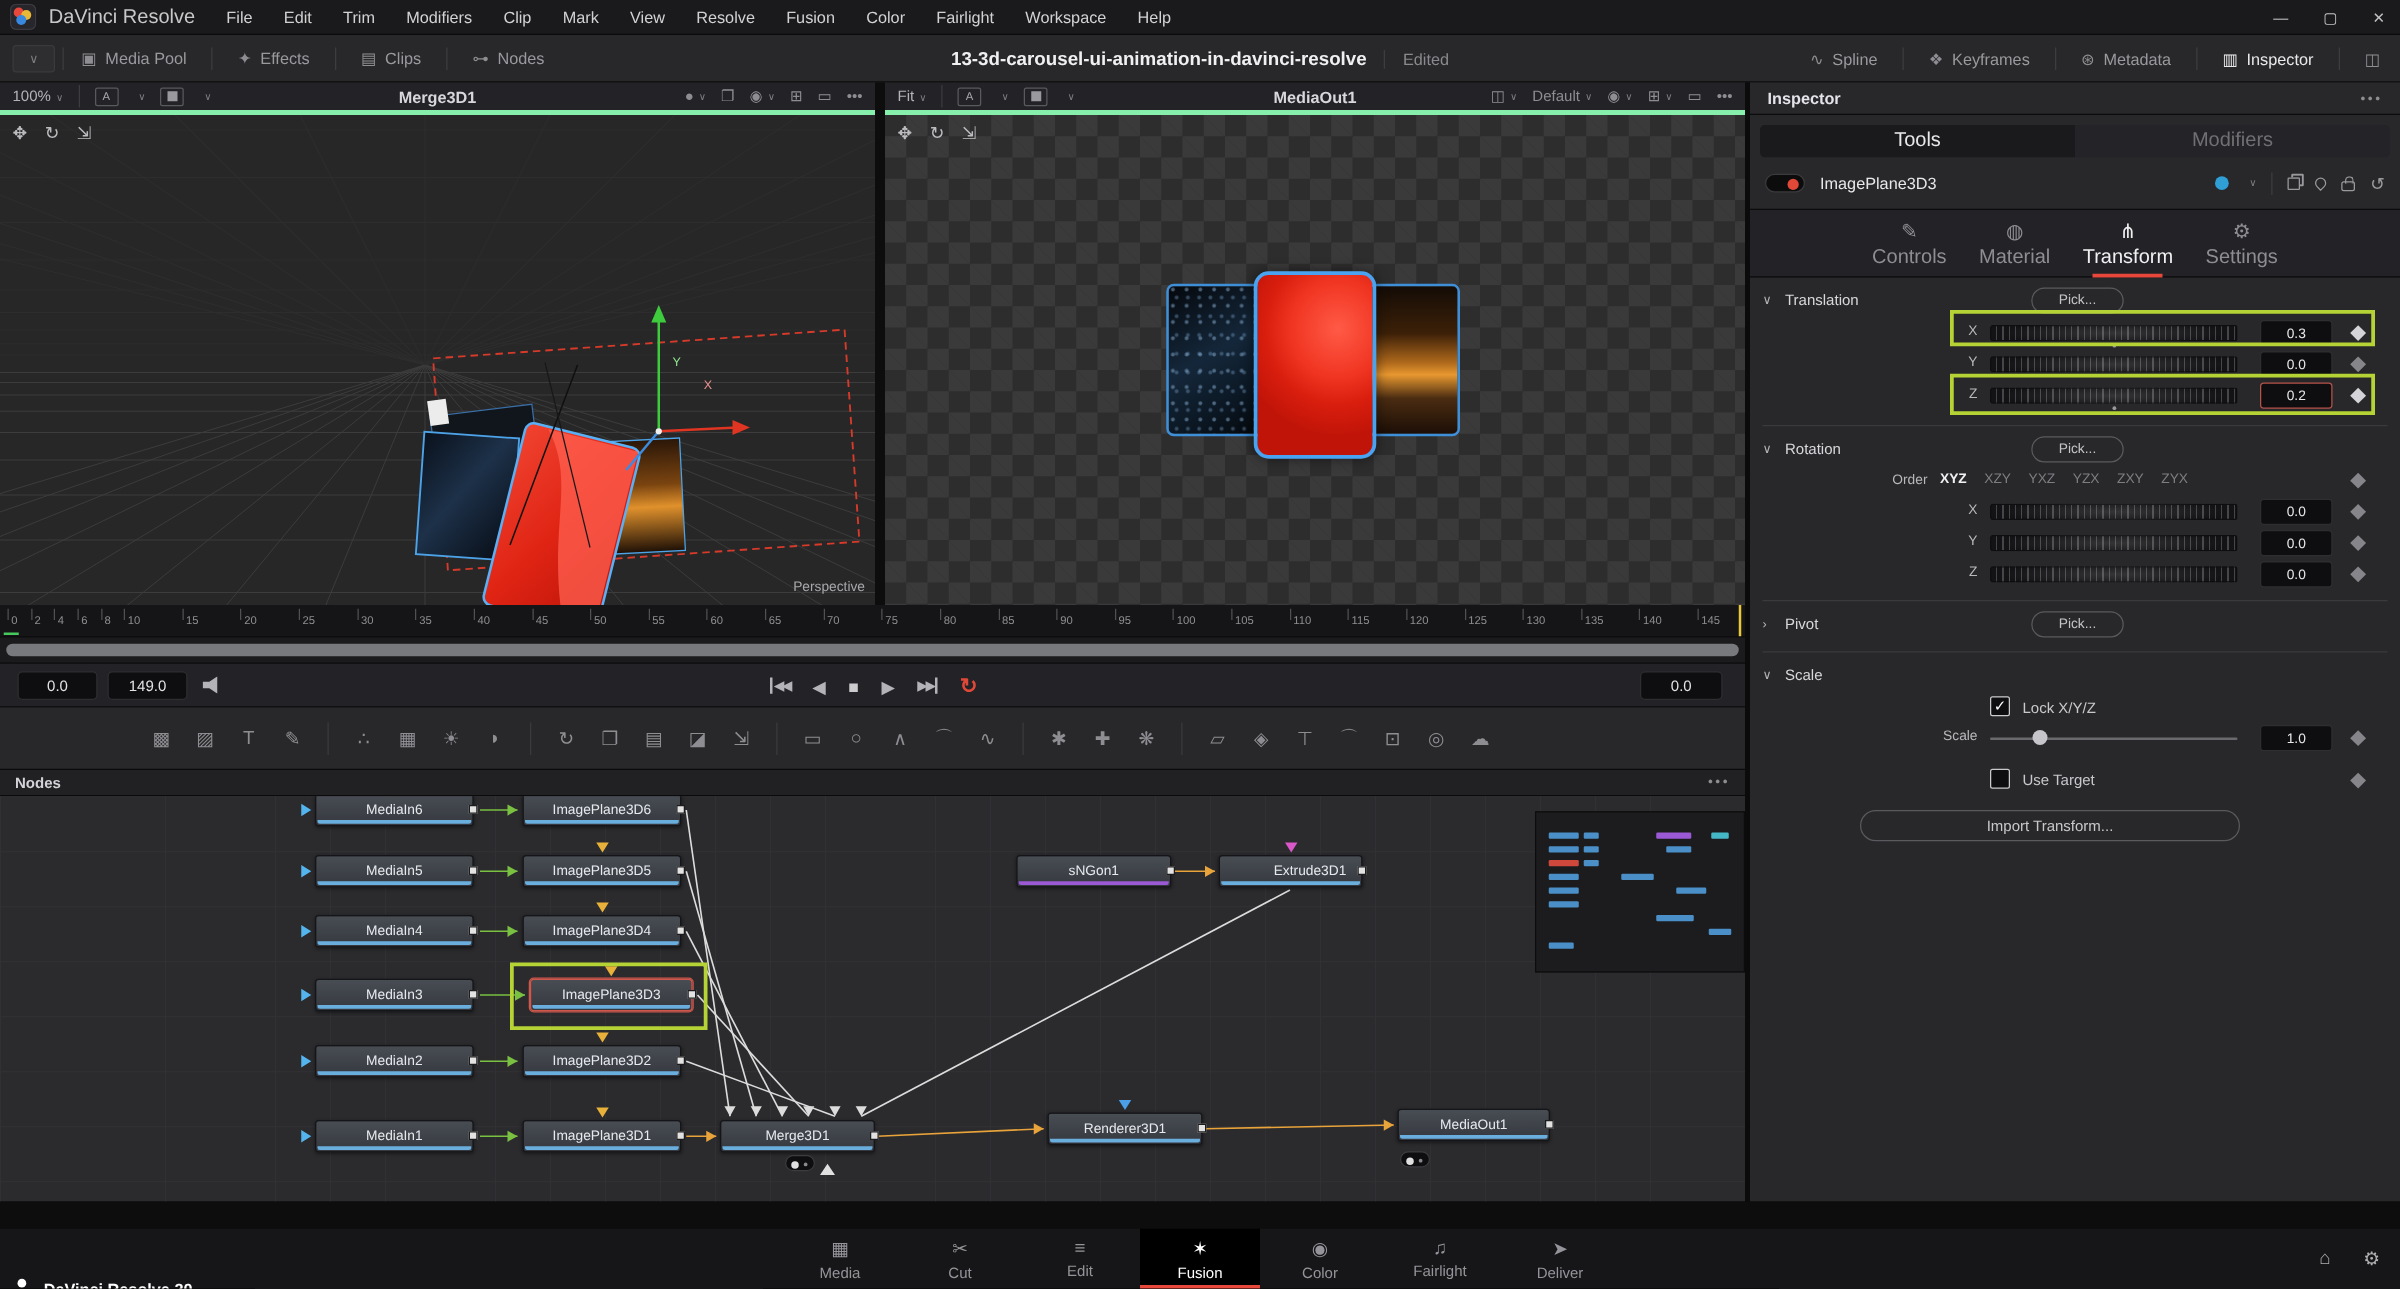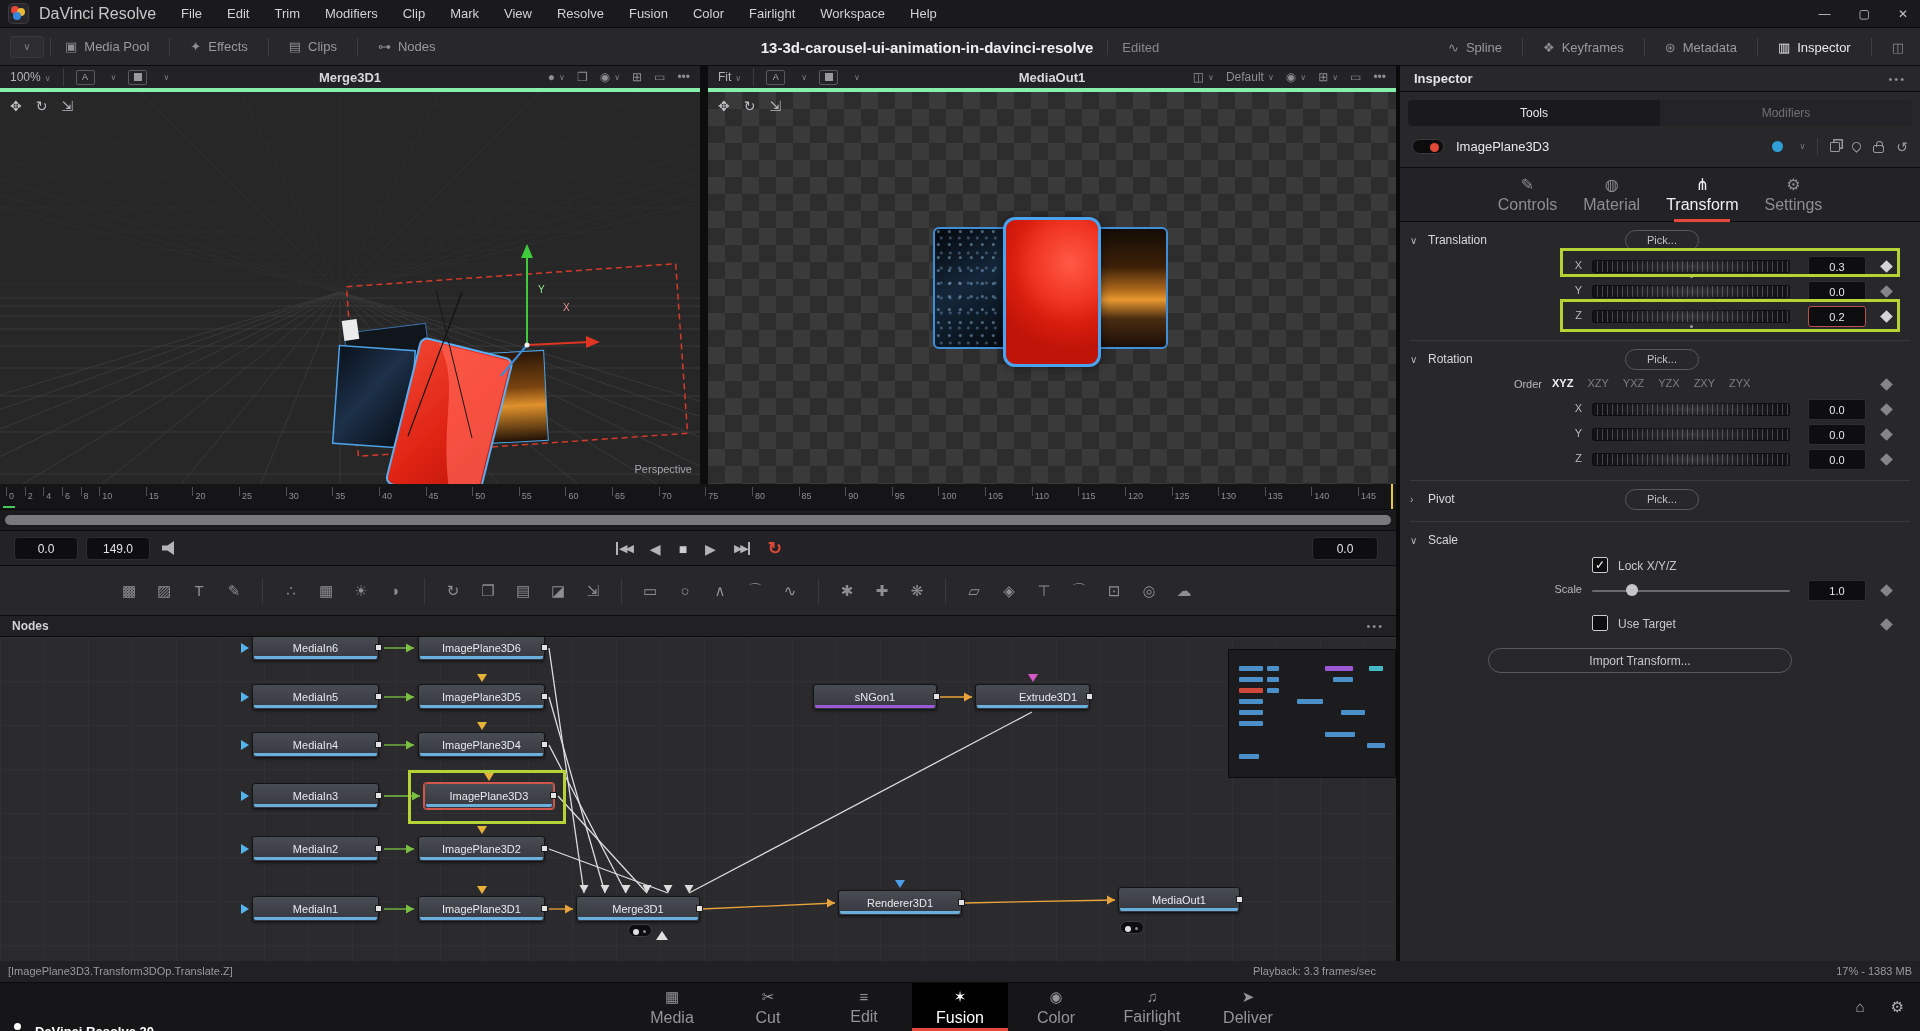--- a/index.html
+++ b/index.html
@@ -94,28 +94,28 @@
   #statusbar{position:absolute;left:0;top:961px;width:1920px;height:22px;background:#212124;border-bottom:1px solid #0b0b0c;font-size:11px;color:#9a9a9e;}
   #pagebar{position:absolute;left:0;top:983px;width:1920px;height:48px;background:#161618;display:flex;align-items:center;}
   #brand{position:absolute;left:10px;display:flex;align-items:center;gap:9px;margin-top:48px;}
   #brand-logo{width:16px;height:16px;position:relative;}
   #brand-logo::before{content:"";position:absolute;left:4px;top:0;width:7px;height:7px;border-radius:50%;background:#fff;}
   #brand-logo::after{content:"";position:absolute;left:2px;top:8px;width:12px;height:8px;border-radius:5px 5px 2px 2px;background:#fff;}
   #brand b{font-size:13px;color:#fff;}
   #pages{position:absolute;left:0;width:1920px;display:flex;justify-content:center;height:48px;}
   .page{width:96px;height:48px;display:flex;flex-direction:column;align-items:center;justify-content:center;gap:3px;color:#94949a;position:relative;}
   .page .pg-ic{font-size:15px;}
-  .page .pg-lb{font-size:16px;}
+  .page .pg-lb{font-size:12px;}
   .page.active{background:#000;color:#fff;}
   .page.active::after{content:"";position:absolute;left:0;bottom:0;width:100%;height:3px;background:#e8483c;}
   #pagebar-right{position:absolute;right:16px;display:flex;gap:26px;color:#b0b0b4;font-size:15px;}
   
   #inspector{position:absolute;left:1400px;top:92px;width:520px;height:869px;background:#28282b;font-size:12px;color:#c8c8cc;}
   #insp-tabs{display:flex;margin:8px 8px 0;height:26px;border-radius:4px;overflow:hidden;}
-  .insp-tab{flex:1;display:flex;align-items:center;justify-content:center;font-size:12px;}
+  .insp-tab{flex:1;display:flex;align-items:center;justify-content:center;font-size:16px;}
   .insp-tab.active{background:#1a1a1d;color:#e8e8ea;}
   .insp-tab.inactive{background:#242428;color:#707074;}
   #insp-node{height:42px;display:flex;align-items:center;gap:12px;padding:0 12px;border-bottom:1px solid #0b0b0c;}
   #insp-toggle{width:32px;height:15px;border-radius:8px;background:#0c0c0d;border:1px solid #3a3a3e;position:relative;}
   #insp-toggle::after{content:"";position:absolute;right:4px;top:2.5px;width:9px;height:9px;border-radius:50%;background:#e04838;}
   #insp-node b{font-size:13px;color:#e8e8ea;font-weight:normal;}
   #insp-node-right{margin-left:auto;display:flex;align-items:center;gap:12px;}
   .bluedot{width:11px;height:11px;border-radius:50%;background:#2f9fd6;}
   .ic-copy{width:10px;height:10px;border:1.5px solid #9a9a9e;border-radius:1px;box-shadow:3px -3px 0 -1.5px #28282b,3px -3px 0 0 #9a9a9e;}
   .ic-pin{width:9px;height:9px;border:1.5px solid #9a9a9e;border-radius:50% 50% 50% 0;transform:rotate(-45deg);}
@@ -670,25 +670,20 @@
       <div class="node" style="left: 418px; top: 259px; width: 127px;">ImagePlane3D1<i class="stripe" style="background: rgb(106, 174, 222);"></i><i class="outsq"></i><i class="toptri" style="border-top-color: rgb(232, 178, 58);"></i></div>
       <div class="node" style="left: 576px; top: 259px; width: 124px;">Merge3D1<i class="stripe" style="background: rgb(106, 174, 222);"></i><i class="outsq"></i></div>
       <div class="node" style="left: 838px; top: 253px; width: 124px;">Renderer3D1<i class="stripe" style="background: rgb(106, 174, 222);"></i><i class="outsq"></i><i class="toptri" style="border-top-color: rgb(74, 159, 232);"></i></div>
       <div class="node" style="left: 1118px; top: 250px; width: 122px;">MediaOut1<i class="stripe" style="background: rgb(106, 174, 222);"></i><i class="outsq"></i></div>
       <div class="badge-dots" style="left: 628px; top: 287px;"></div>
       <div class="badge-uptri" style="left: 656px; top: 288px;"></div>
       <div class="badge-dots" style="left: 1120px; top: 284px;"></div>
       <div id="node-hl" style="left: 408px; top: 133px; width: 158px; height: 54px;"></div>
     </div>
 
-  <div id="statusbar">
-    <span class="abs" style="left:8px;top:4px">[ImagePlane3D3.Transform3DOp.Translate.Z]</span>
-    <span class="abs" style="left:1253px;top:4px">Playback: 3.3 frames/sec</span>
-    <span class="abs" style="right:8px;top:4px">17% - 1383 MB</span>
-  </div>
 
   <div id="pagebar">
     <div id="brand">
       <div id="brand-logo"></div>
       <b>DaVinci Resolve 20</b>
     </div>
     <div id="pages">
         <div class="page">
           <div class="pg-ic">▦</div>
           <div class="pg-lb">Media</div>

